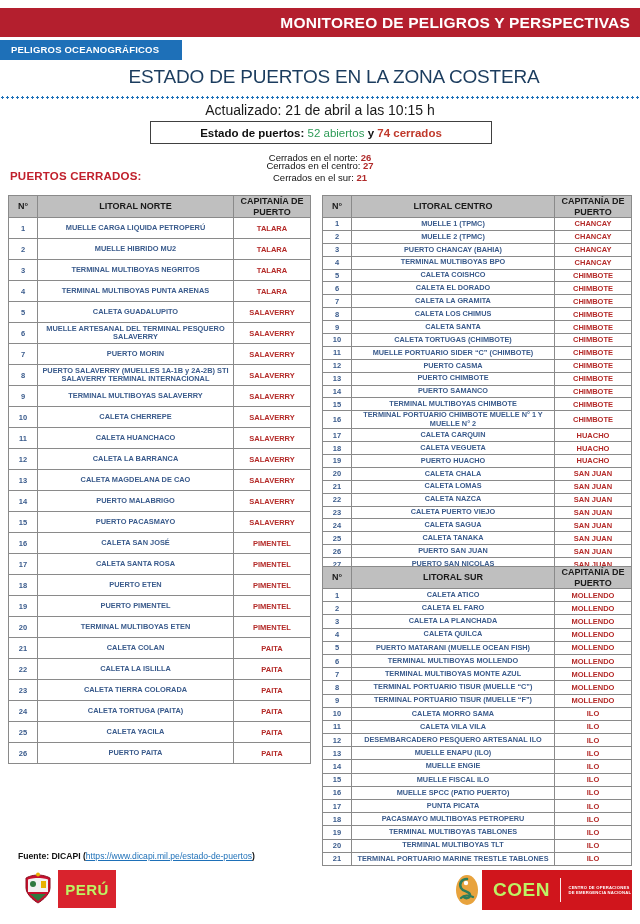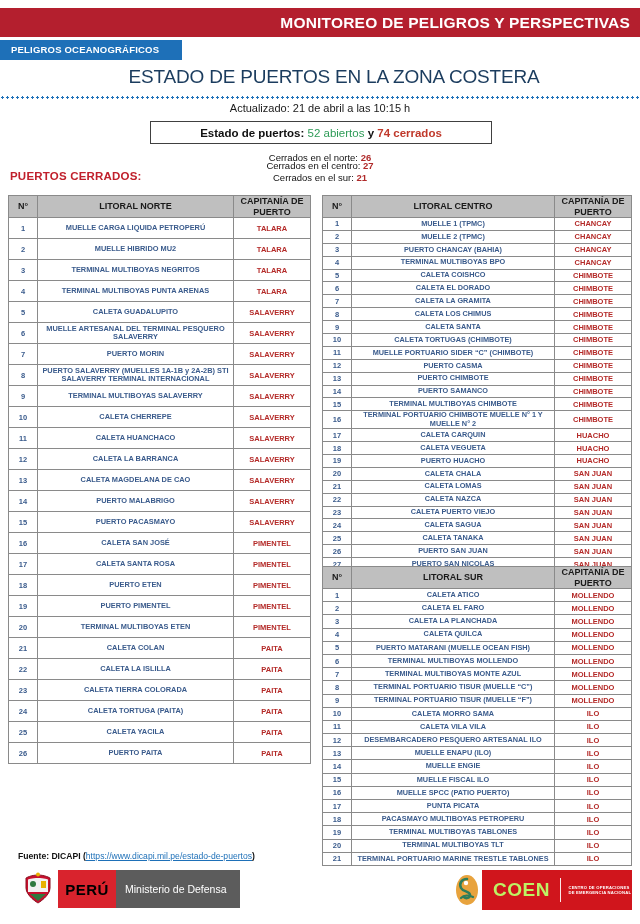--- a/index.html
+++ b/index.html
@@ -31,21 +31,21 @@
     position:absolute;left:0;top:66px;width:640px;text-align:center;
     font-size:19px;color:#1B3C5E;letter-spacing:-.2px;padding-left:14px;
   }
   .dotted-rule{
     position:absolute;left:0;top:96px;width:640px;height:3px;
     background-image:radial-gradient(circle, #1E70B8 1px, transparent 1.2px);
     background-size:5px 3px;background-repeat:repeat-x;
   }
   .updated{
     position:absolute;left:0;top:102px;width:640px;text-align:center;
-    font-size:11px;color:#1a1a1a;
+    font-size:14px;color:#1a1a1a;
   }
   
   .summary-box{
     position:absolute;left:150px;top:121px;width:340px;height:21px;
     border:1px solid #404040;background:#ffffff;
     display:flex;align-items:center;justify-content:center;
   }
   .summary-text{font-size:11.5px;font-weight:bold;color:#101010;}
   .open-count{color:#2E9B57;font-weight:normal;}
   .closed-count{color:#C0392B;font-weight:bold;}
@@ -92,21 +92,21 @@
   }
   .source a,.source .link{color:#1E70B8;text-decoration:underline;font-weight:normal;}
   .peru-logo{
     position:absolute;left:18px;top:870px;height:38px;width:222px;
     display:flex;align-items:stretch;
   }
   .peru-shield{
     width:40px;background:#ffffff;display:flex;align-items:center;justify-content:center;
   }
   .peru-red{
-    width:58px;background:#D9232D;color:#000000;
+    width:58px;background:#D9232D;color:#bef264;
     display:flex;align-items:center;justify-content:center;
     font-size:15px;font-weight:bold;letter-spacing:.5px;
   }
   .peru-gray{
     flex:1;background:#5C5C5C;color:#ffffff;
     display:flex;align-items:center;padding-left:9px;
     font-size:10.5px;
   }
   .coen-logo{
     position:absolute;left:452px;top:870px;width:180px;height:40px;
@@ -579,21 +579,20 @@
       <path d="M17 3 C10 3 5 6 5 6 L5 16 C5 24 17 31 17 31 C17 31 29 24 29 16 L29 6 C29 6 24 3 17 3 Z" fill="#C8102E" stroke="#8a0f20" stroke-width="1"></path>
       <path d="M17 6 L17 20 L7 20 L7 7.5 C7 7.5 11 6 17 6 Z" fill="#f2f2f2"></path>
       <path d="M17 6 C23 6 27 7.5 27 7.5 L27 20 L17 20 Z" fill="#f2f2f2"></path>
       <circle cx="12" cy="12" r="3" fill="#2f7a3f"></circle>
       <rect x="20" y="9" width="5" height="7" fill="#e8b100"></rect>
       <path d="M9 22 L25 22 L17 29 Z" fill="#2f7a3f"></path>
       <circle cx="17" cy="2.5" r="2" fill="#e8b100"></circle>
     </svg>
   </div>
   <div class="peru-red">PERÚ</div>
-  <div class="peru-gray">Ministerio de Defensa</div>
 </div>
 
 <div class="coen-logo">
   <div class="coen-mark">
     <svg width="30" height="34" viewBox="0 0 30 34">
       <ellipse cx="15" cy="17" rx="11" ry="15" fill="#E8A33D"></ellipse>
       <path d="M15 6 C9 6 7 11 9 15 C11 19 18 18 18 22 C18 25 14 26 12 24" fill="none" stroke="#2E7D5B" stroke-width="2.6" stroke-linecap="round"></path>
       <path d="M9 25 C12 22 17 22 21 24" fill="none" stroke="#2E7D5B" stroke-width="2.2" stroke-linecap="round"></path>
       <circle cx="14" cy="10" r="2.2" fill="#ffffff"></circle>
     </svg>

